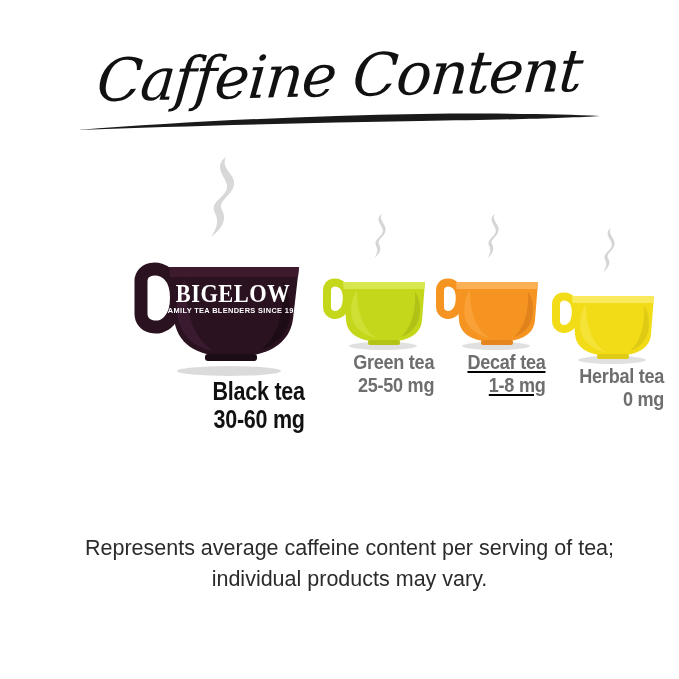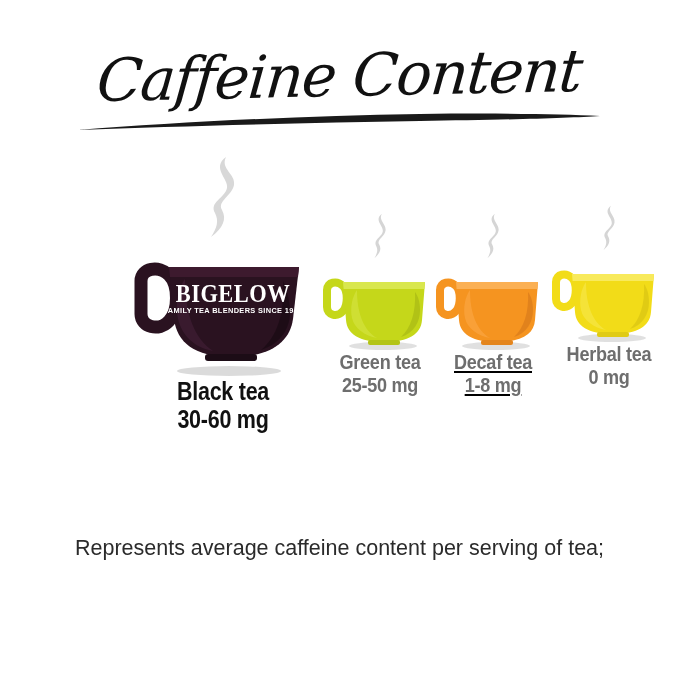--- a/index.html
+++ b/index.html
@@ -48,21 +48,21 @@
   #cups-row {
     position: absolute;
     left: 0;
     top: 196px;
     width: 679px;
     height: 300px;
   }
   .cup-item {
     position: absolute;
     bottom: 0;
-    text-align: center;
+    text-align: right;
   }
   .cup-art {
     position: relative;
     margin: 0 auto;
   }
   .steam {
     position: absolute;
     left: 50%;
     transform: translateX(-50%);
     bottom: 100%;
@@ -77,21 +77,21 @@
   }
   .cup-name { font-size: 21px; line-height: 1.12; }
   .cup-amount { font-size: 21px; line-height: 1.18; }
   .cup-item.emphasis .cup-label { color: #111111; }
   .cup-item.emphasis .cup-name { font-size: 25px; }
   .cup-item.emphasis .cup-amount { font-size: 25px; }
 
   
   #footer-note {
     position: absolute;
-    left: 50px;
+    left: 60px;
     top: 533px;
     width: 579px;
     text-align: center;
     font-family: "Liberation Sans", sans-serif;
     font-size: 21.5px;
     line-height: 1.46;
     color: #2b2b2b;
     font-weight: 400;
   }
   #footer-note .fl { display: block; }
@@ -169,21 +169,21 @@
         <path d="M22,22 L104,22 L103.4,29 L22.6,29 Z" fill="#fbb054"></path>
         <path d="M36,30 C36,52 42,70 56,78 C44,76 33,68 31,58 C29,48 31,37 36,30 Z" fill="#fba948" opacity="0.6"></path>
         <path d="M94,32 C95,52 90,68 80,77 C93,73 99,62 99,50 C99,42 97,36 94,32 Z" fill="#d4761a" opacity="0.6"></path>
         <rect x="47" y="80" width="32" height="5" rx="2" fill="#e4851d"></rect>
       </svg>
     </div>
     <div class="cup-label cup-name">Decaf tea</div>
     <div class="cup-label cup-amount">1-8 mg</div>
   </div>
 
-  <div class="cup-item" style="left:545px; width:128px; bottom:106px;">
+  <div class="cup-item" style="left:545px; width:128px; bottom:84px;">
     <div class="cup-art" style="width:118px; height:90px;">
       <svg class="steam" width="32" height="48" viewBox="0 0 34 52" style="bottom:90px;" aria-hidden="true">
         <path d="M19,2 C10,9 21,15 20,21 C19,27 9,30 13,37 C15,41 14,45 11,50
                  C17,45 19,40 16,35 C13,30 22,27 23,20 C24,13 15,9 19,2 Z" fill="#d5d5d5"></path>
       </svg>
       <svg width="118" height="90" viewBox="0 0 118 90" aria-hidden="true">
         <ellipse cx="62" cy="86" rx="34" ry="4" fill="rgba(0,0,0,0.12)"></ellipse>
         <path d="M6,30 C6,22 16,20 22,26 C27,31 27,45 22,51 C16,58 6,55 6,47 Z" fill="none" stroke="#f2dc18" stroke-width="8" stroke-linejoin="round"></path>
         <path d="M22,22 L104,22 L101,60 C100,74 88,82 63,82 C38,82 26,74 25,60 Z" fill="#f2dc18"></path>
         <path d="M22,22 L104,22 L103.4,29 L22.6,29 Z" fill="#f8ea5c"></path>
@@ -193,13 +193,14 @@
       </svg>
     </div>
     <div class="cup-label cup-name">Herbal tea</div>
     <div class="cup-label cup-amount">0 mg</div>
   </div>
 
 </div>
 
 <div id="footer-note">
   <span class="fl">Represents average caffeine content per serving of tea;</span>
+  <span class="fl">individual products may vary.</span>
 </div>
 
 </body></html>

